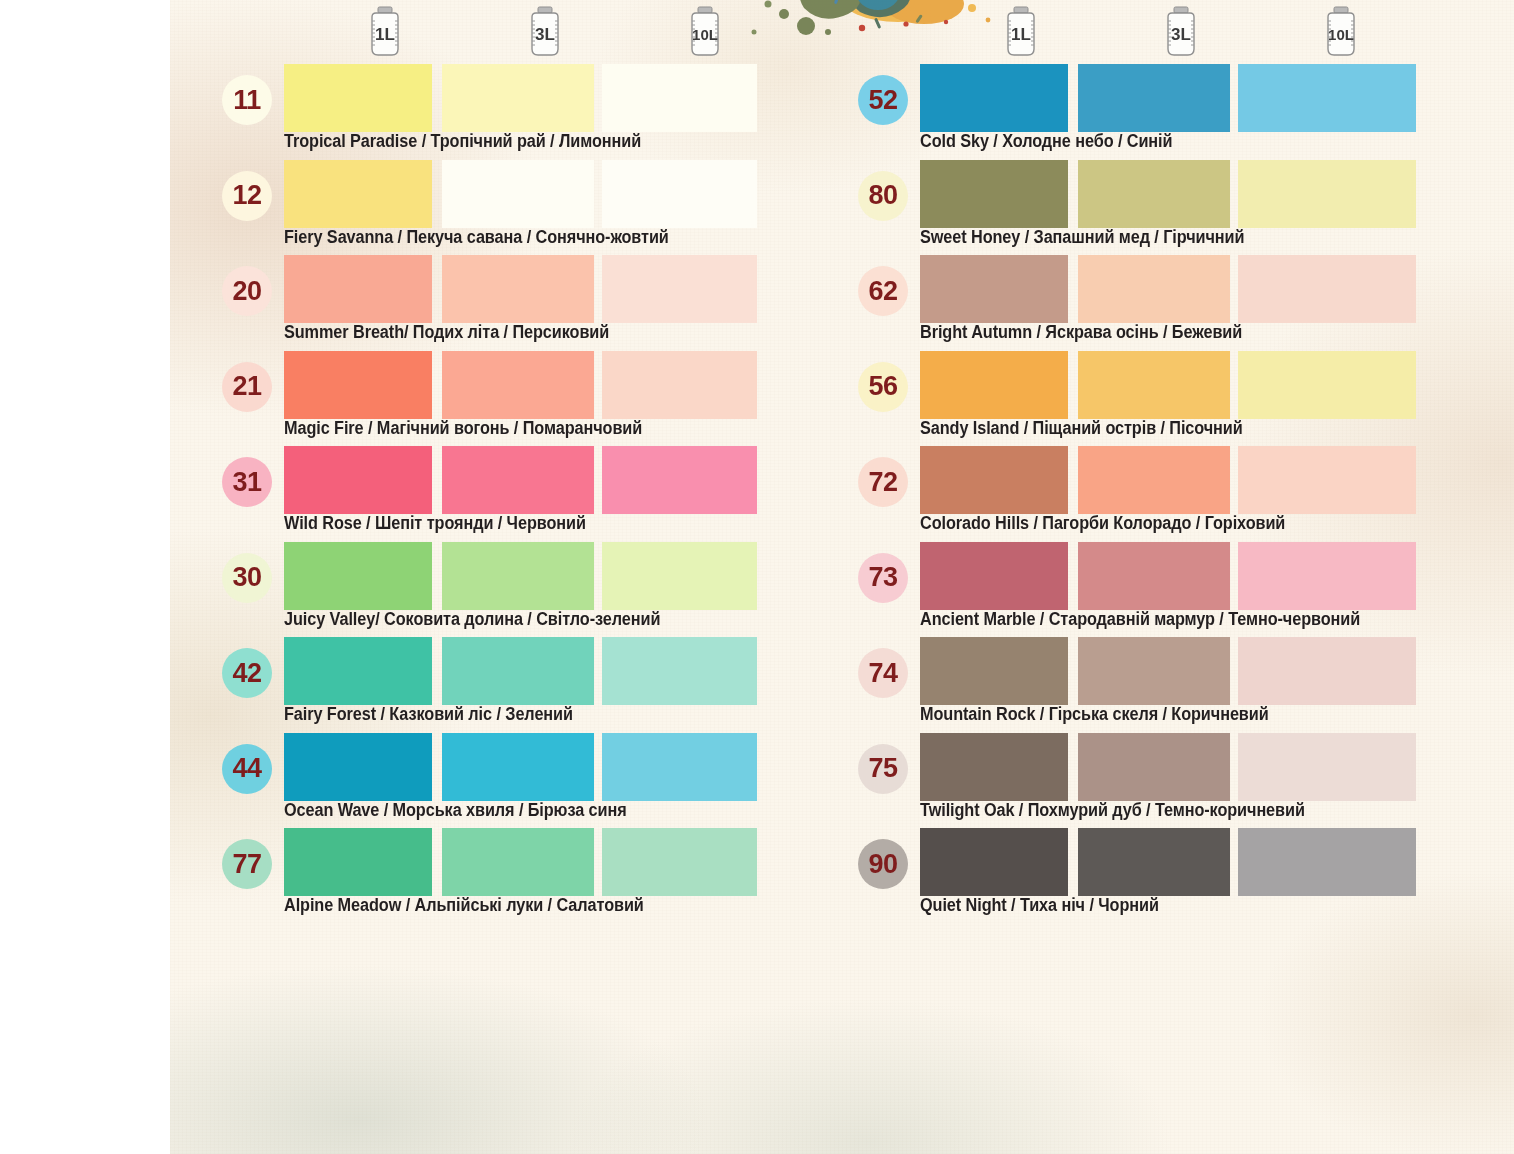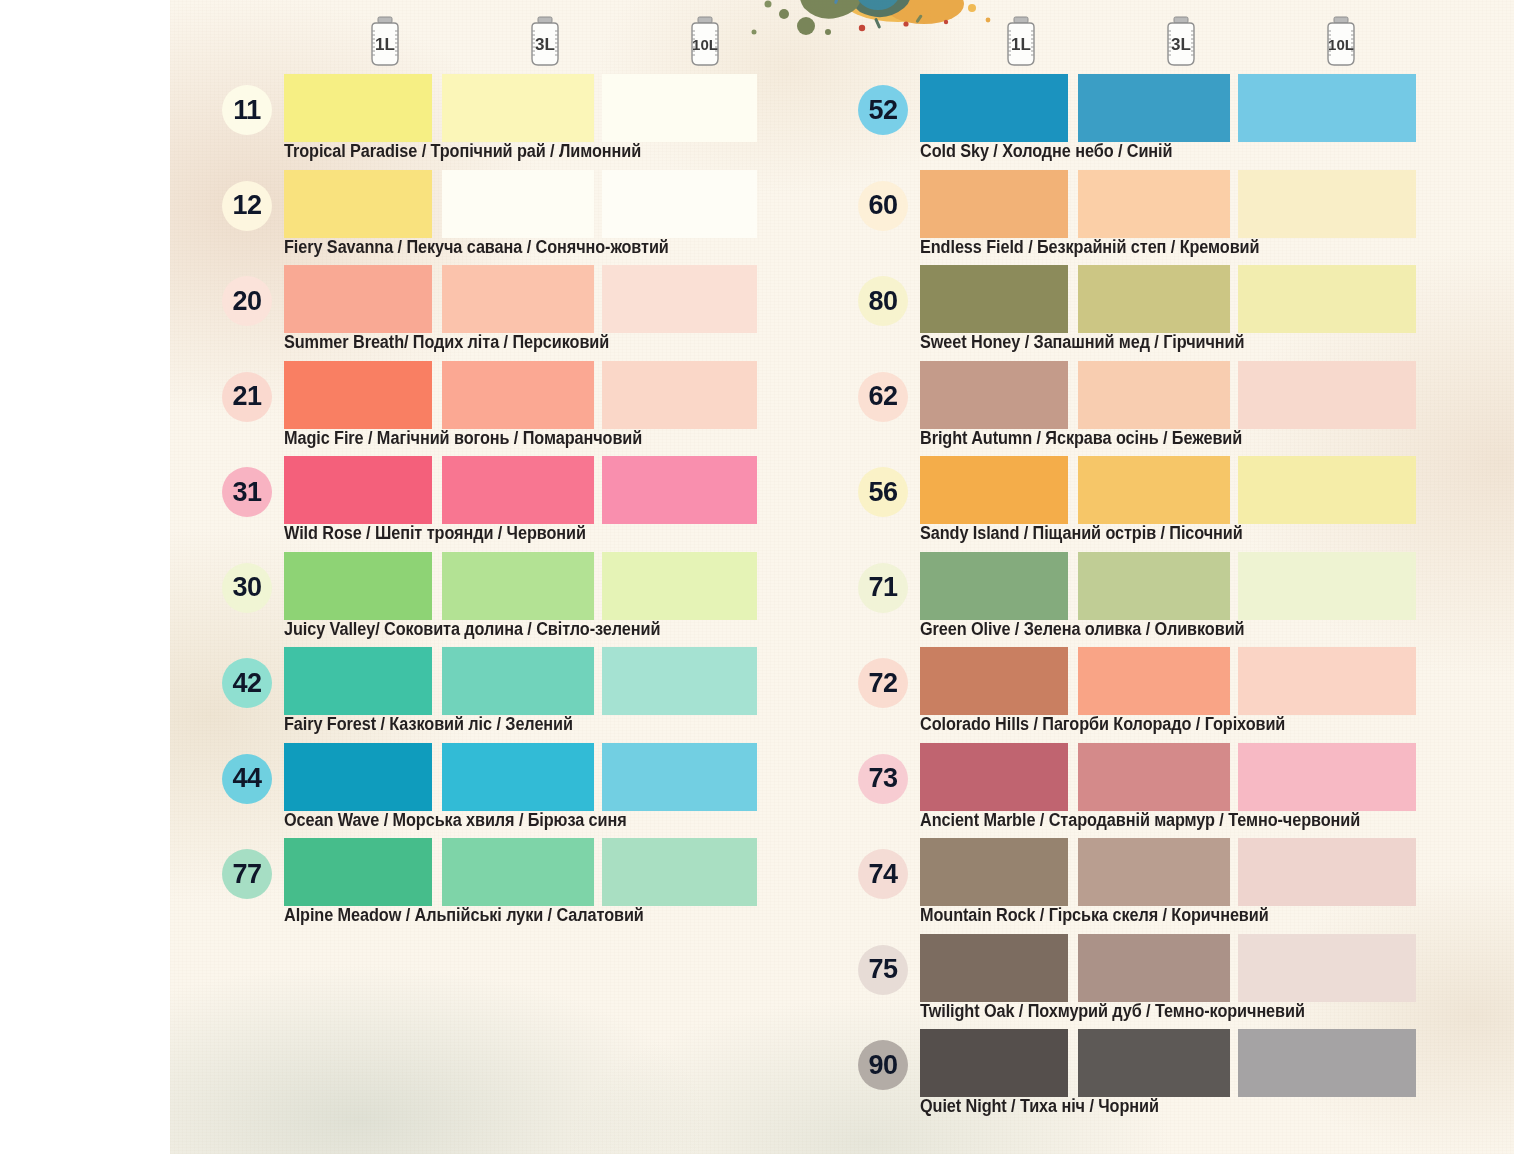--- a/index.html
+++ b/index.html
@@ -36,40 +36,40 @@
     opacity: .30;
     background-image:
       repeating-linear-gradient(0deg,  rgba(170,150,120,.10) 0 1px, rgba(255,255,255,0) 1px 3px),
       repeating-linear-gradient(90deg, rgba(170,150,120,.08) 0 1px, rgba(255,255,255,0) 1px 4px);
   }
 
   
   #splatter { position: absolute; left: 540px; top: -26px; width: 330px; height: 86px; pointer-events:none; }
 
   
-  .column { position: absolute; top: 12px; width: 640px; }
+  .column { position: absolute; top: 2px; width: 640px; }
   #col-left  { left: 42px;  }
   #col-right { left: 678px; }
 
   
   .vol-header { position: relative; height: 62px; }
   .vol-cell { position: absolute; top: 4px; width: 150px; text-align: center; }
   .vol-cell.c1 { left: 98px;  }
   .vol-cell.c2 { left: 258px; }
   .vol-cell.c3 { left: 418px; }
   .bottle { position: relative; display: inline-block; width: 42px; height: 52px; }
   .bottle svg { display: block; }
 
   
   .row { position: relative; height: 95.5px; }
   .badge {
     position: absolute; left: 10px; top: 11px;
     width: 50px; height: 50px; border-radius: 50%;
     display: flex; align-items: center; justify-content: center;
-    font-weight: bold; font-size: 27px; color: #0f172a;
+    font-weight: bold; font-size: 27px; color: #7f1d1d;
     letter-spacing: -.5px;
     font-family: "Liberation Sans", "DejaVu Sans", sans-serif;
   }
   .swatches { position: absolute; left: 72px; top: 0; width: 560px; height: 68px; }
   .sw { position: absolute; top: 0; height: 68px; }
   .sw.s1 { left: 0px;   width: 148px; }
   .sw.s2 { left: 158px; width: 152px; }
   .sw.s3 { left: 318px; width: 155px; }
   .caption {
     position: absolute; left: 72px; top: 67px;
@@ -286,29 +286,20 @@
         <div class="row">
           <div class="badge" style="background: rgb(121, 207, 232);">52</div>
           <div class="swatches">
             <div class="sw s1" style="background: rgb(27, 147, 191);"></div>
             <div class="sw s2" style="background: rgb(59, 158, 197);"></div>
             <div class="sw s3" style="background: rgb(116, 201, 229);"></div>
           </div>
           <div class="caption">Cold Sky / Холодне небо /  Синій</div>
         </div>
         <div class="row">
-          <div class="badge" style="background: rgb(253, 240, 216);">60</div>
-          <div class="swatches">
-            <div class="sw s1" style="background: rgb(242, 178, 119);"></div>
-            <div class="sw s2" style="background: rgb(251, 207, 167);"></div>
-            <div class="sw s3" style="background: rgb(249, 238, 199);"></div>
-          </div>
-          <div class="caption">Endless Field / Безкрайній степ / Кремовий</div>
-        </div>
-        <div class="row">
           <div class="badge" style="background: rgb(247, 243, 206);">80</div>
           <div class="swatches">
             <div class="sw s1" style="background: rgb(140, 139, 91);"></div>
             <div class="sw s2" style="background: rgb(204, 198, 132);"></div>
             <div class="sw s3" style="background: rgb(242, 237, 175);"></div>
           </div>
           <div class="caption">Sweet Honey / Запашний мед /  Гірчичний</div>
         </div>
         <div class="row">
           <div class="badge" style="background: rgb(251, 224, 211);">62</div>
@@ -322,29 +313,20 @@
         <div class="row">
           <div class="badge" style="background: rgb(250, 242, 199);">56</div>
           <div class="swatches">
             <div class="sw s1" style="background: rgb(244, 173, 74);"></div>
             <div class="sw s2" style="background: rgb(246, 198, 104);"></div>
             <div class="sw s3" style="background: rgb(245, 237, 168);"></div>
           </div>
           <div class="caption">Sandy Island / Піщаний острів /  Пісочний</div>
         </div>
         <div class="row">
-          <div class="badge" style="background: rgb(241, 243, 215);">71</div>
-          <div class="swatches">
-            <div class="sw s1" style="background: rgb(132, 171, 125);"></div>
-            <div class="sw s2" style="background: rgb(192, 205, 149);"></div>
-            <div class="sw s3" style="background: rgb(238, 243, 210);"></div>
-          </div>
-          <div class="caption">Green Olive / Зелена оливка /   Оливковий</div>
-        </div>
-        <div class="row">
           <div class="badge" style="background: rgb(250, 220, 208);">72</div>
           <div class="swatches">
             <div class="sw s1" style="background: rgb(201, 127, 97);"></div>
             <div class="sw s2" style="background: rgb(249, 164, 134);"></div>
             <div class="sw s3" style="background: rgb(250, 212, 197);"></div>
           </div>
           <div class="caption">Colorado Hills / Пагорби Колорадо /  Горіховий</div>
         </div>
         <div class="row">
           <div class="badge" style="background: rgb(247, 204, 210);">73</div>

